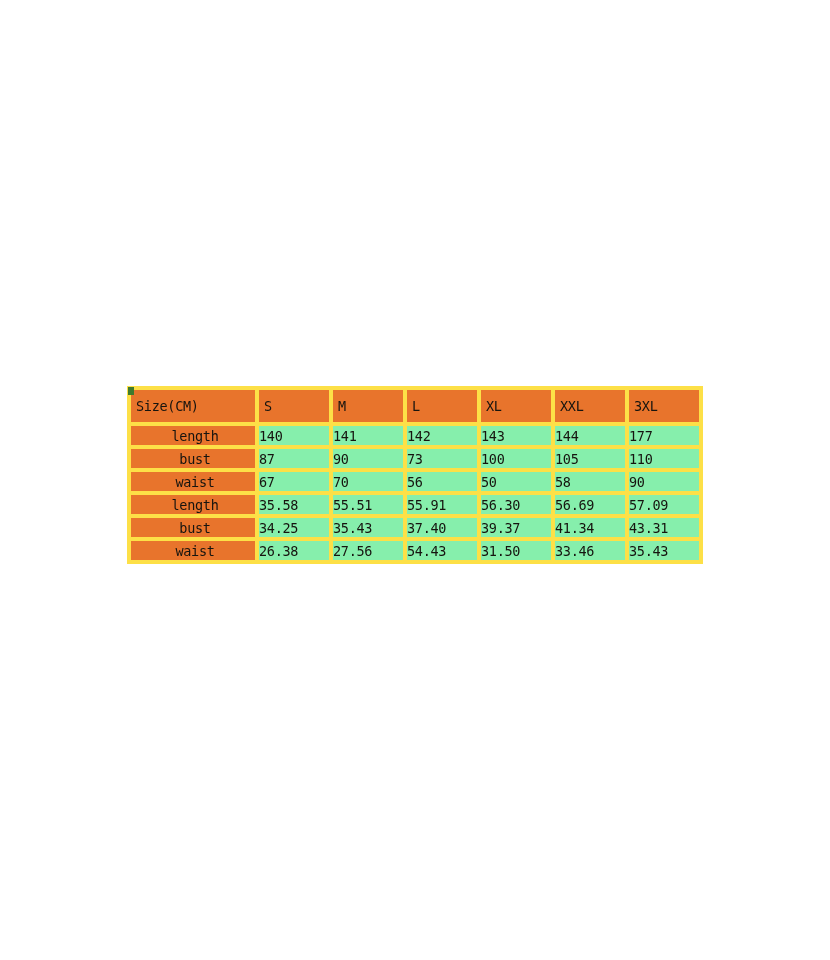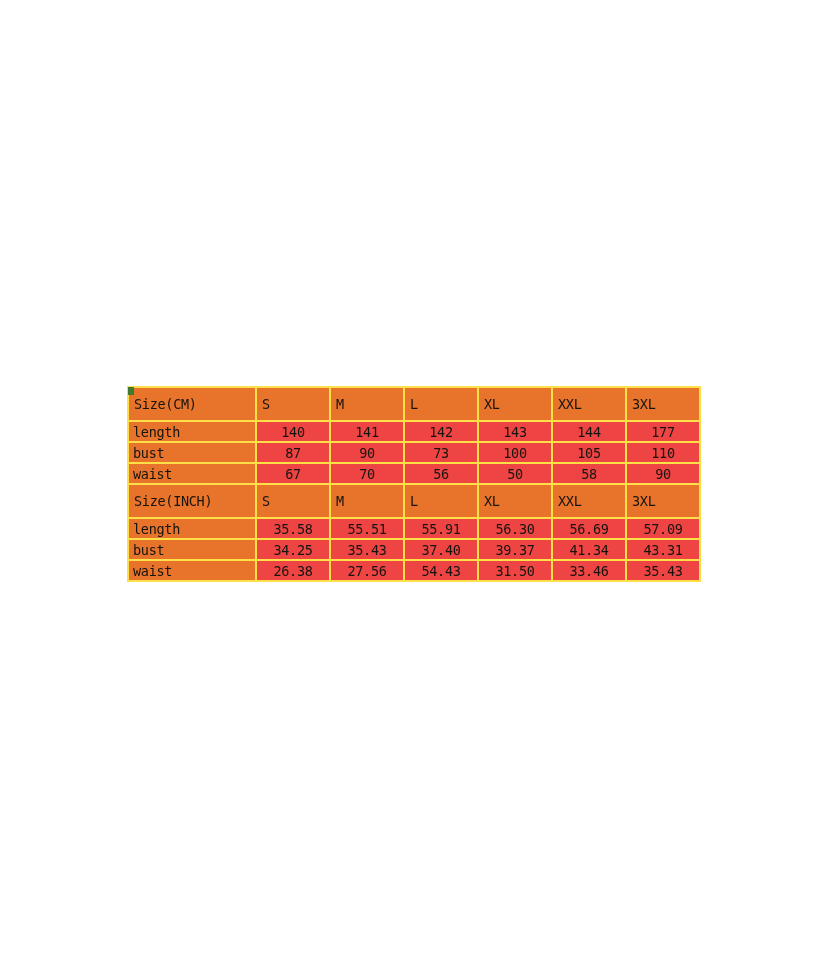--- a/index.html
+++ b/index.html
@@ -34,21 +34,21 @@
 
   table.size-chart {
     border-collapse: collapse;
     table-layout: fixed;
     width: 574px;
     border: 1px solid #3a1a0a;
     background: #E8742C;
   }
 
   table.size-chart td {
-    border: 2px solid #fde047;
+    border: 4px solid #fde047;
     padding: 0;
     font-family: "DejaVu Sans Mono", "Liberation Mono", monospace;
     color: #16140f;
     overflow: hidden;
     white-space: nowrap;
   }
 
   
   col.c-label { width: 128px; }
   col.c-size  { width: 74px; }
@@ -63,27 +63,27 @@
     letter-spacing: -0.3px;
   }
 
   
   tr.data-row td {
     height: 19px;
     font-size: 13.5px;
   }
   tr.data-row td.lbl {
     background: #E8742C;
-    text-align: left;
+    text-align: center;
     padding-left: 4px;
     letter-spacing: -0.3px;
   }
   tr.data-row td.val {
-    background: #ef4444;
-    text-align: center;
+    background: #86efac;
+    text-align: left;
     letter-spacing: -0.3px;
   }
 
   
   #corner-speck {
     position: absolute;
     left: 1px;
     top: 1px;
     width: 6px;
     height: 8px;
@@ -143,29 +143,20 @@
         <tr class="data-row">
           <td class="lbl">waist</td>
           <td class="val">67</td>
           <td class="val">70</td>
           <td class="val">56</td>
           <td class="val">50</td>
           <td class="val">58</td>
           <td class="val">90</td>
         </tr>
 
-        <tr class="hdr-row">
-          <td>Size(INCH)</td>
-          <td>S</td>
-          <td>M</td>
-          <td>L</td>
-          <td>XL</td>
-          <td>XXL</td>
-          <td>3XL</td>
-        </tr>
 
         <tr class="data-row">
           <td class="lbl">length</td>
           <td class="val">35.58</td>
           <td class="val">55.51</td>
           <td class="val">55.91</td>
           <td class="val">56.30</td>
           <td class="val">56.69</td>
           <td class="val">57.09</td>
         </tr>

